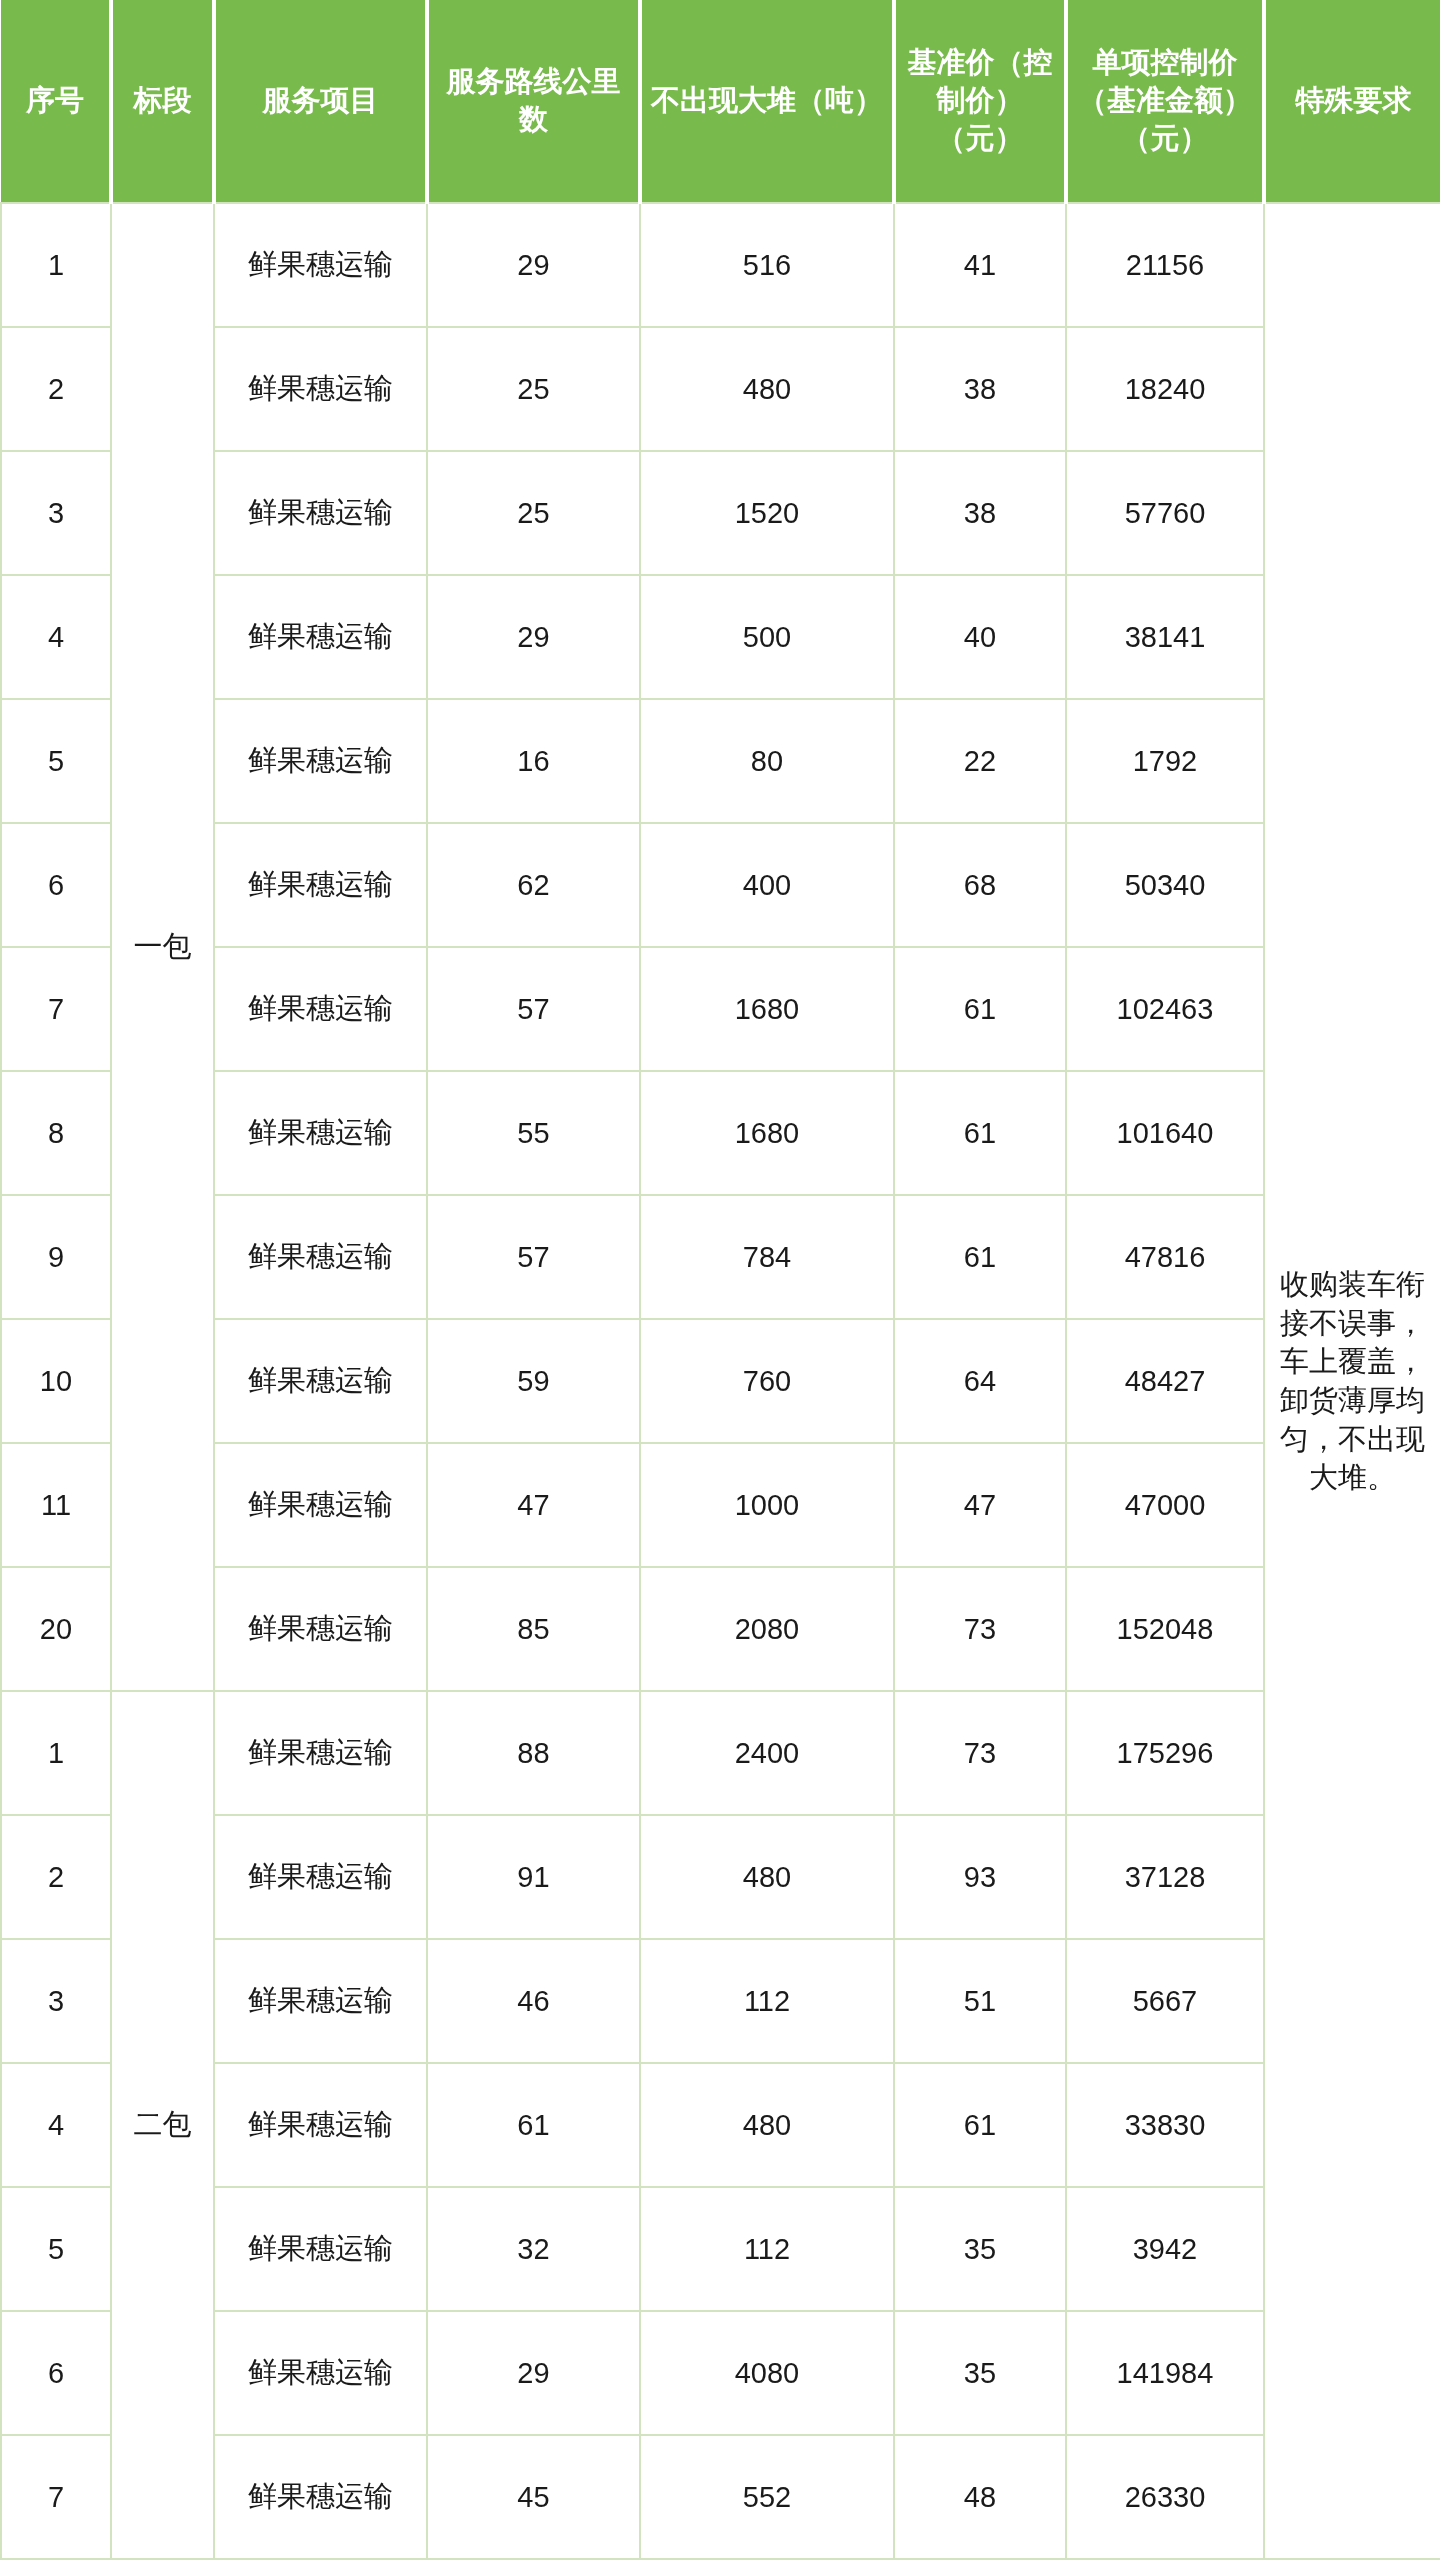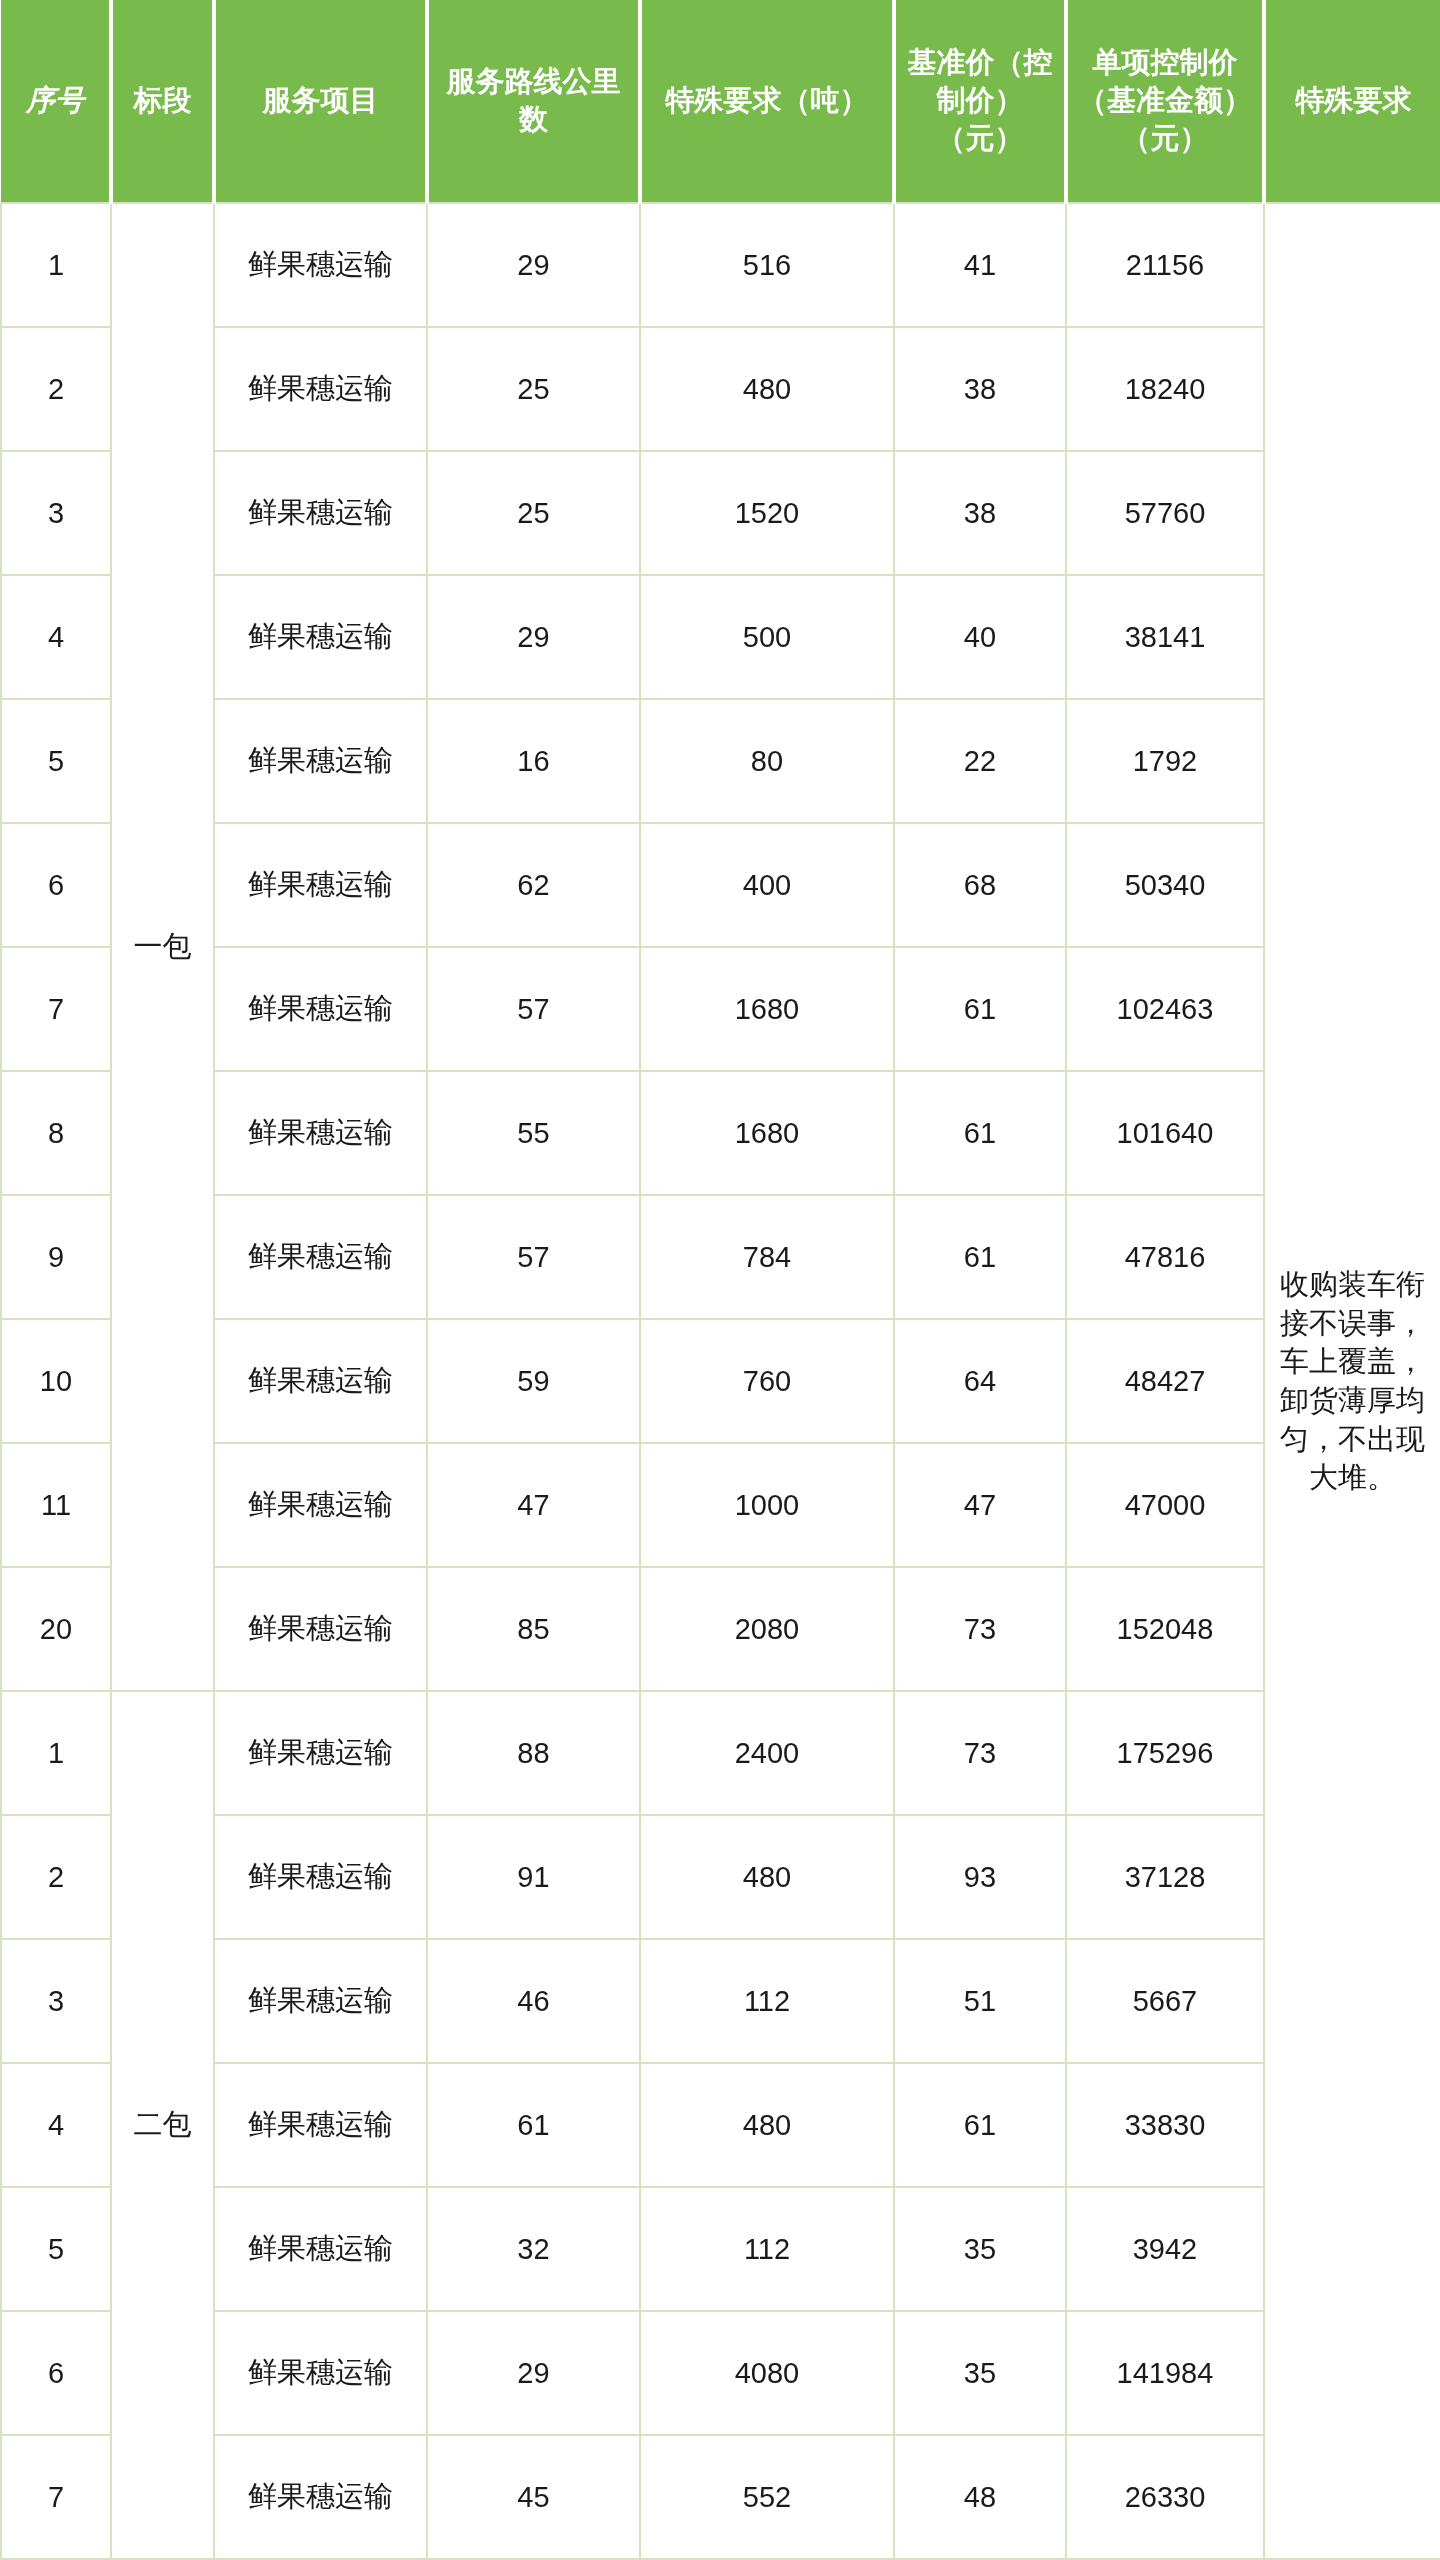--- a/index.html
+++ b/index.html
@@ -19,21 +19,21 @@
   thead tr{height:203px;}
   th{
     background:var(--header-bg);
     color:#ffffff;
     font-size:29px;font-weight:bold;
     text-align:center;vertical-align:middle;
     white-space:pre-line;line-height:1.3;
     padding:0 4px;
     border-left:4px solid var(--header-sep);
   }
-  th:first-child{border-left:none;font-style:italic;}
+  th:first-child{border-left:none;}
   tbody tr{height:124px;}
   td{
     background:var(--cell-bg);
     color:var(--text);
     font-size:29px;
     text-align:center;vertical-align:middle;
     border:2px solid var(--grid);
     padding:0 8px;
   }
   td.special{
@@ -56,21 +56,21 @@
         <col style="width:198px">
         <col style="width:177px">
     </colgroup>
     <thead>
       <tr>
         <th>序号</th>
         <th>标段</th>
         <th>服务项目</th>
         <th>服务路线公里
 数</th>
-        <th>特殊要求（吨）</th>
+        <th>不出现大堆（吨）</th>
         <th>基准价（控
 制价）（元）</th>
         <th>单项控制价
 （基准金额）
 （元）</th>
         <th>特殊要求</th>
       </tr>
     </thead>
     <tbody>
         <tr>

